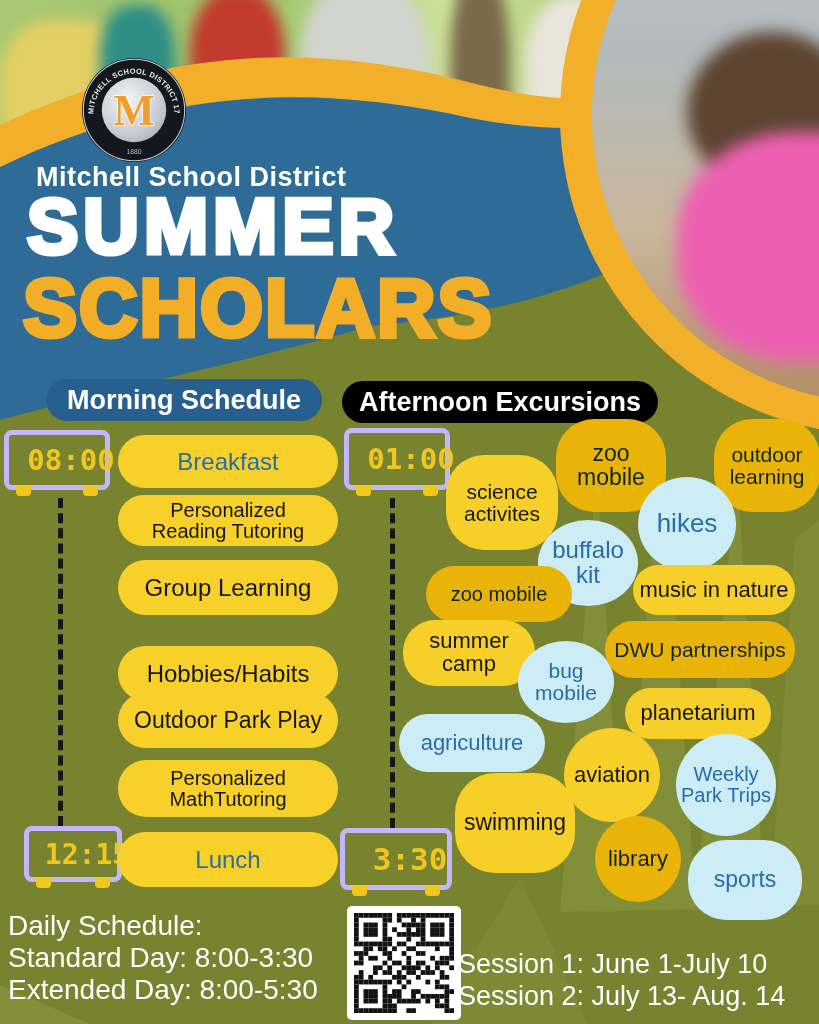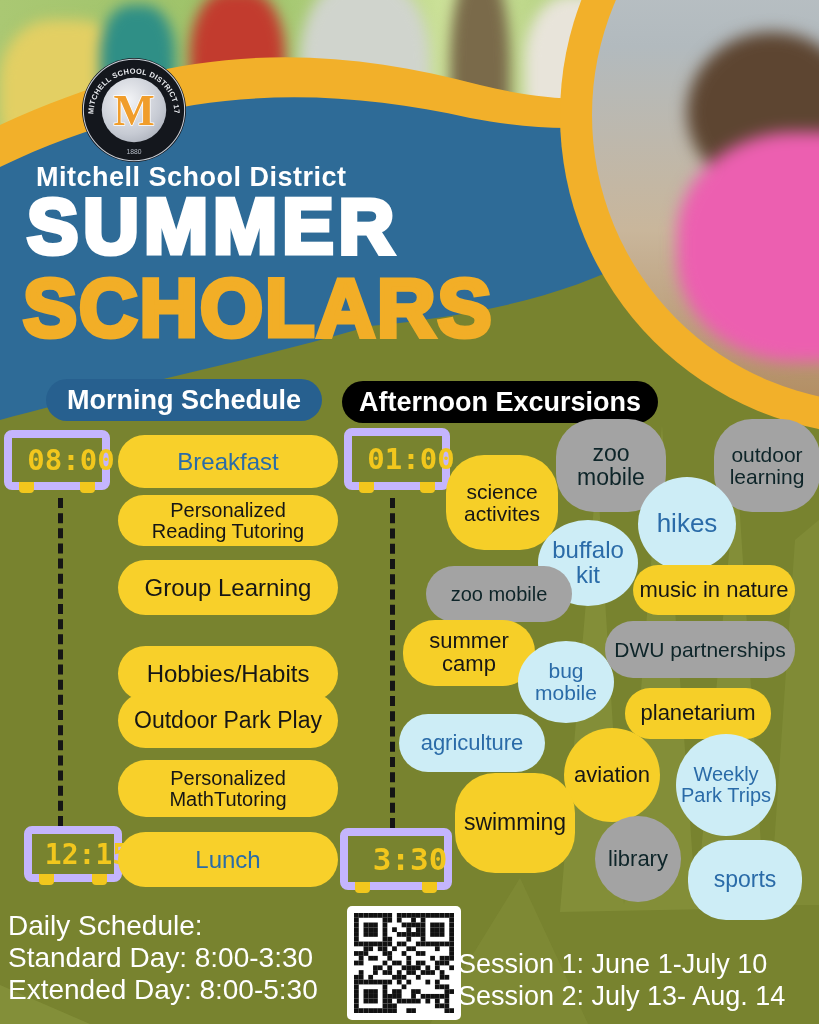--- a/index.html
+++ b/index.html
@@ -32,35 +32,35 @@
   .summer{position:absolute;left:27px;top:188px;z-index:6;color:#fff;font-size:77px;font-weight:bold;
     letter-spacing:5px;-webkit-text-stroke:5px #ffffff;line-height:1;}
   .scholars{position:absolute;left:23px;top:268px;z-index:6;color:#f2ae27;font-size:81px;font-weight:bold;
     letter-spacing:2px;-webkit-text-stroke:5px #f2ae27;line-height:1;}
   
   .hdr{position:absolute;z-index:6;display:flex;align-items:center;justify-content:center;
     color:#fff;font-weight:bold;font-size:27px;border-radius:22px;}
   .hdr.morning{left:46px;top:379px;width:276px;height:42px;background:#27608f;}
   .hdr.afternoon{left:342px;top:381px;width:316px;height:42px;background:#000000;}
   
-  .clock{position:absolute;z-index:6;border:8px solid #c4b5fd;border-radius:8px;color:#f2c71d;
+  .clock{position:absolute;z-index:6;border:5px solid #c4b5fd;border-radius:8px;color:#f2c71d;
     display:flex;align-items:center;justify-content:center;
     font-family:"DejaVu Sans Mono",monospace;font-weight:bold;padding-left:28px;}
   .clock .foot{position:absolute;bottom:-11px;width:15px;height:11px;background:#f2c71d;border-radius:0 0 4px 4px;}
   .foot.l{left:7px}.foot.r{right:7px}
   .dash{position:absolute;z-index:5;width:0;border-left:5px dashed #151515;}
   
   .mpill{position:absolute;left:118px;width:220px;z-index:6;background:#f8d02a;border-radius:28px;
     display:flex;align-items:center;justify-content:center;text-align:center;color:#161616;line-height:1.05;}
   .mpill.blue{color:#2a6ca8;}
   
   .bubble{position:absolute;z-index:6;display:flex;align-items:center;justify-content:center;
     text-align:center;line-height:1.04;}
   .b-yellow{background:#f6cf28;color:#161616;}
-  .b-teal{background:#a3a3a3;color:#0e2529;}
+  .b-teal{background:#eab308;color:#0e2529;}
   .b-lblue{background:#cdedf6;color:#2a6ba8;}
   
   .daily{position:absolute;left:8px;top:910px;z-index:6;color:#fff;font-size:28px;line-height:1.15;}
   .sessions{position:absolute;left:458px;top:948px;z-index:6;color:#fff;font-size:27px;line-height:1.2;}
   .qr{position:absolute;left:347px;top:906px;z-index:6;width:114px;height:114px;background:#fff;
     border-radius:5px;padding:7px;}
 </style>
 </head>
 <body>
 

